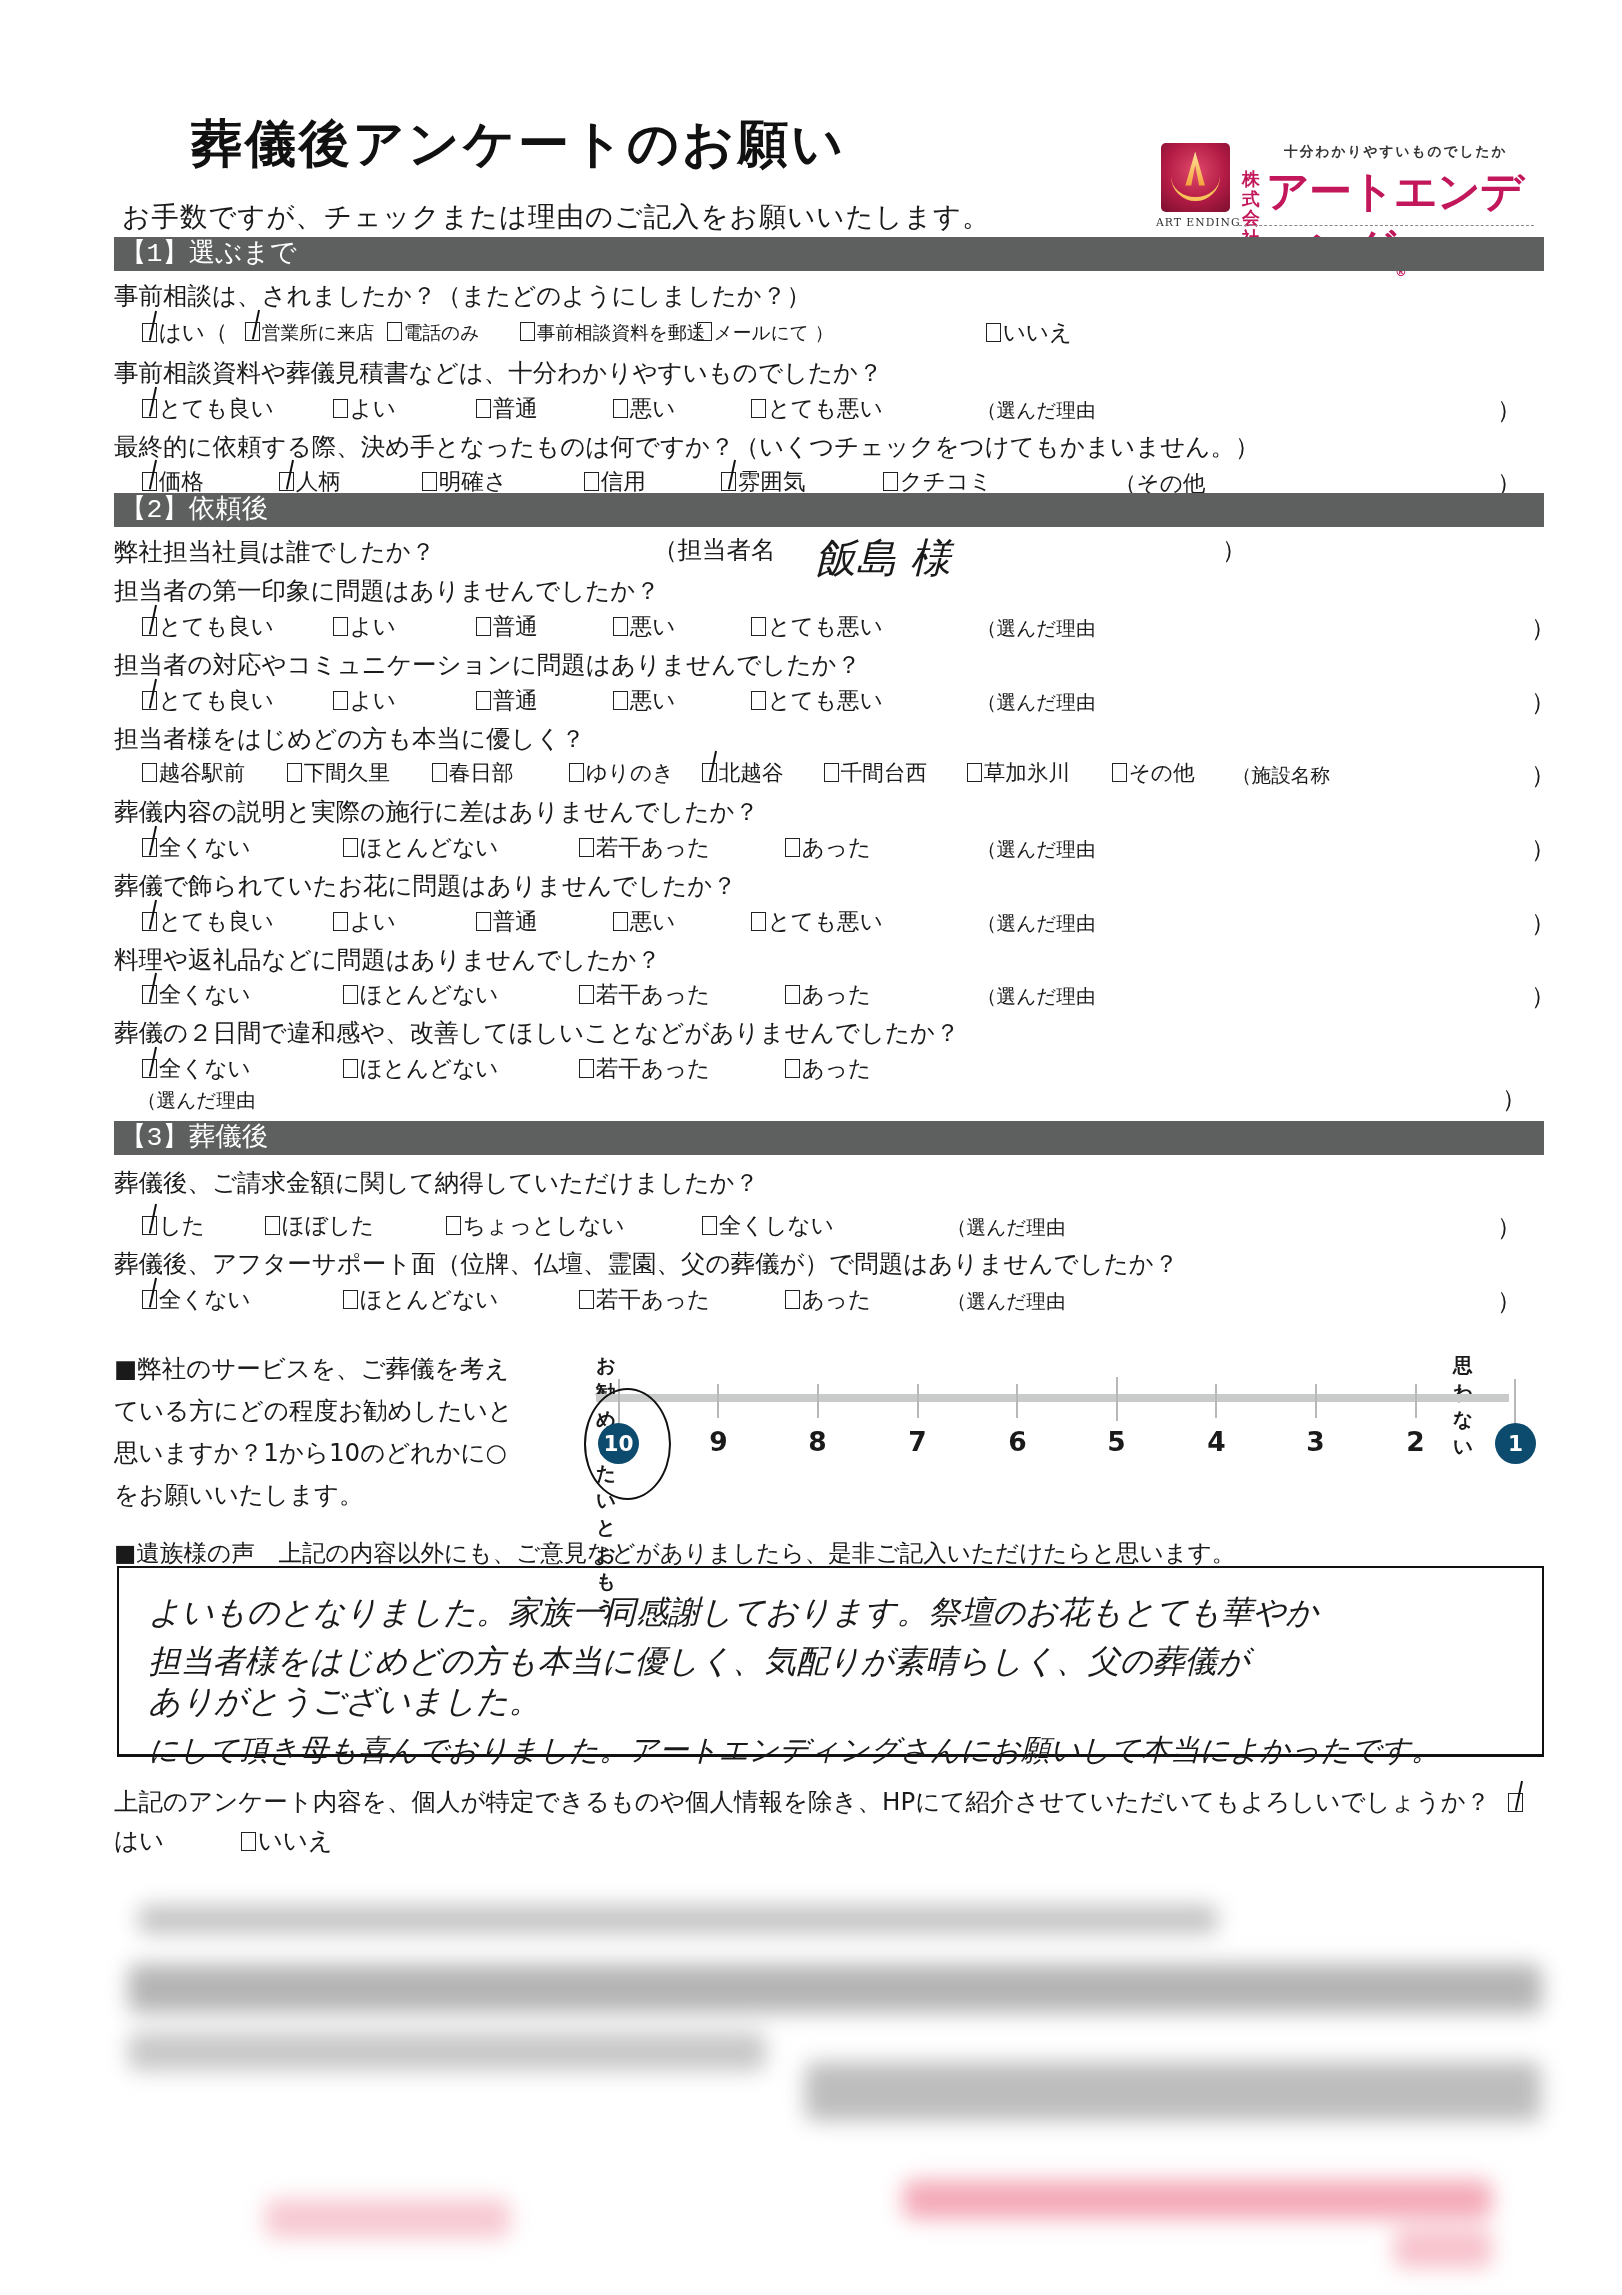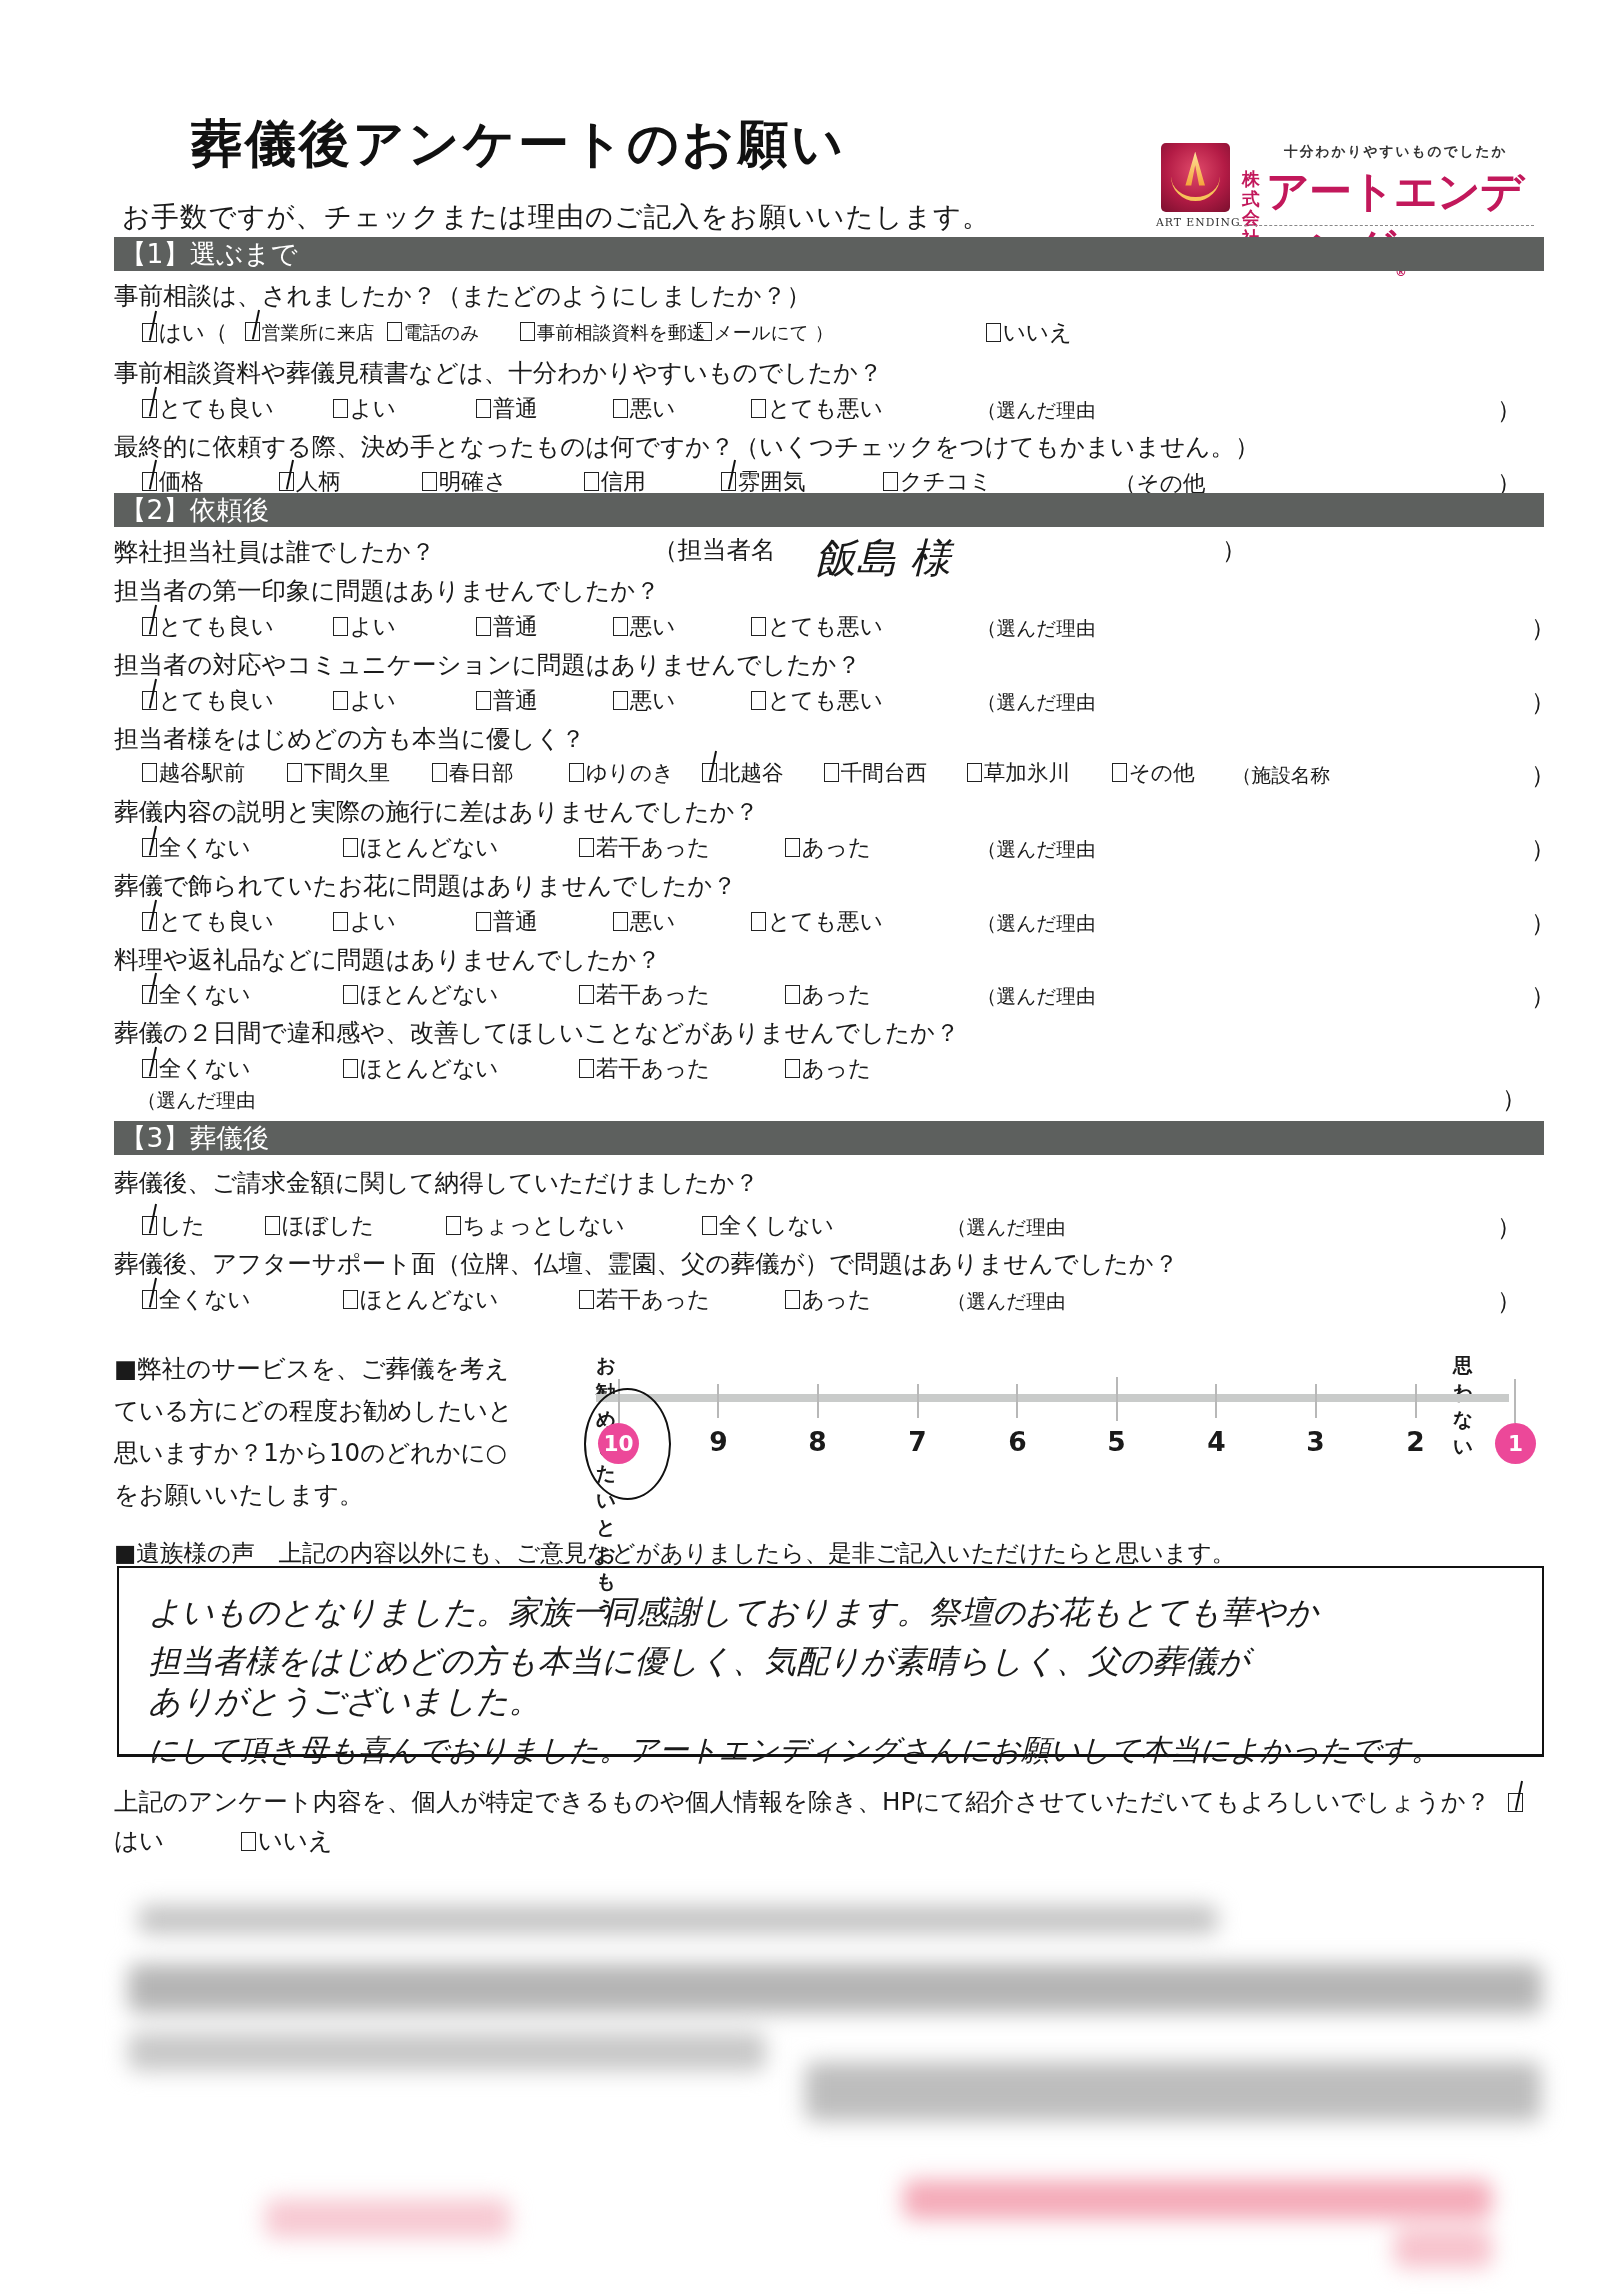--- a/index.html
+++ b/index.html
@@ -14,37 +14,37 @@
                background:radial-gradient(circle at 50% 40%, #e04a6a 0%, #b31b45 55%, #7a0f2e 100%); }
   .logo-mark .flame { position:absolute; left:24.5px; top:8.8px; width:19.6px; height:34px;
                background:linear-gradient(#ffe39a,#f4a23a); clip-path:polygon(50% 0,100% 100%,70% 100%,50% 40%,30% 100%,0 100%); }
   .logo-mark .smile { position:absolute; left:9.8px; top:29.5px; width:49px; height:24.5px; border-bottom:4.9px solid #f6c25a; border-radius:0 0 29.5px 29.5px; }
   .logo-en { position:absolute; left:0; top:83px; font-family:"DejaVu Serif", serif; font-size:10.8px; letter-spacing:1px; color:#333; }
   .logo-tag { position:absolute; left:128px; top:9.8px; font-size:13.7px; font-weight:bold; letter-spacing:2px; color:#333; }
   .logo-kk { position:absolute; left:86px; top:37px; font-size:17.7px; font-weight:bold; line-height:19.6px; width:20.6px; color:#c2185b; }
   .logo-name { position:absolute; left:110px; top:30px; font-size:43px; font-weight:bold; color:#c2185b; letter-spacing:-1px; }
   .logo-rule { position:absolute; left:83px; top:92px; width:295px; border-top:1px dashed #888; }
   
-  .bar { left:114px; width:1430px; height:34px; background:#5d605e; color:#fff; font-size:26.5px; line-height:34px; padding-left:5.9px; box-sizing:border-box; }
+  .bar { left:114px; width:1430px; height:34px; background:#5d605e; color:#fff; font-size:26.5px; line-height:34px; padding-left:5.9px; box-sizing:border-box;font-family:Liberation Mono, monospace; }
   
   .q { left:114px; font-size:24.5px; white-space:nowrap; }
   .opts { left:142px; font-size:22.6px; white-space:nowrap; }
   .opt { position:absolute; white-space:nowrap; }
   .box { display:inline-block; width:14.7px; height:18.7px; border:1.5px solid #222; vertical-align:-2px; margin-right:2px; box-sizing:border-box; position:relative; }
   .box.checked::after { content:""; position:absolute; left:2px; top:-14.7px; width:6.9px; height:30px;
                         border-right:2.5px solid #111; transform:rotate(12deg); }
   .reason { position:absolute; font-size:19.6px; }
   .paren { position:absolute; font-size:24.5px; }
   .hand { font-family:"DejaVu Serif", serif; font-style:italic; }
   
   .scale-q { left:114px; top:1348px; width:442px; font-size:24.5px; line-height:42px; }
   .scale-track { left:596px; top:1394px; width:913px; height:7.9px; background:#c9cbca; }
   .tick { position:absolute; width:1.5px; background:#b8b8b8; }
   .num { position:absolute; font-size:26.5px; font-weight:bold; text-align:center; width:39px; }
-  .num.end { width:41px; height:41px; border-radius:50%; background:#ec4899; color:#fff; line-height:41px; font-size:21.6px; }
+  .num.end { width:41px; height:41px; border-radius:50%; background:#0c4a6e; color:#fff; line-height:41px; font-size:21.6px; }
   .scale-label { position:absolute; font-size:19.6px; font-weight:bold; }
   .circle-mark { position:absolute; left:584px; top:1388px; width:83px; height:108px; border:2.5px solid #111; border-radius:50%; }
   
   .comment-head { left:114px; top:1537px; font-size:23.6px; white-space:nowrap; }
   .comment-box { left:117px; top:1566px; width:1427px; height:191px; border:2.9px solid #111; border-bottom-width:3.9px; box-sizing:border-box; }
   .comment-text { position:absolute; left:29.5px; top:19.6px; width:1375px; font-size:32px; line-height:49px; }
   .consent-q { left:114px; top:1782px; font-size:24.5px; width:1424px; line-height:39px; }
   .blurred { left:118px; top:1895px; width:1424px; height:383px; filter:blur(10.8px); }
   .blur-line { position:absolute; height:29.5px; background:#9d9d9d; border-radius:9.8px; }
 </style>

